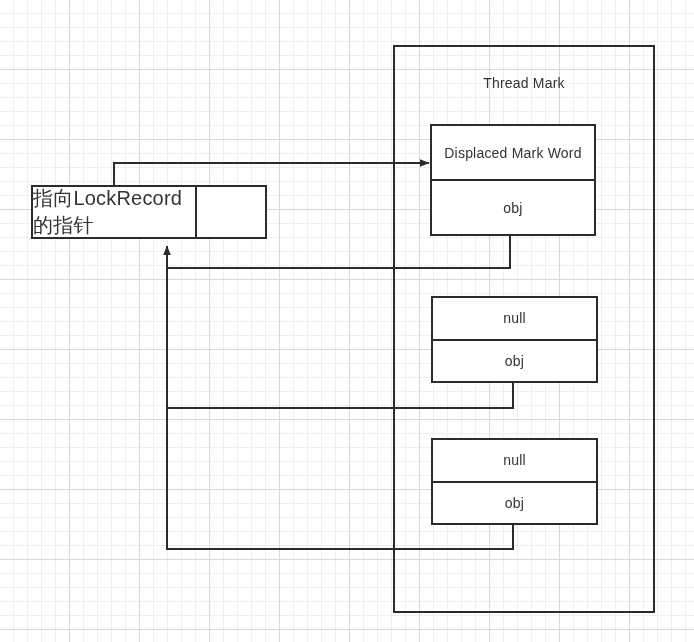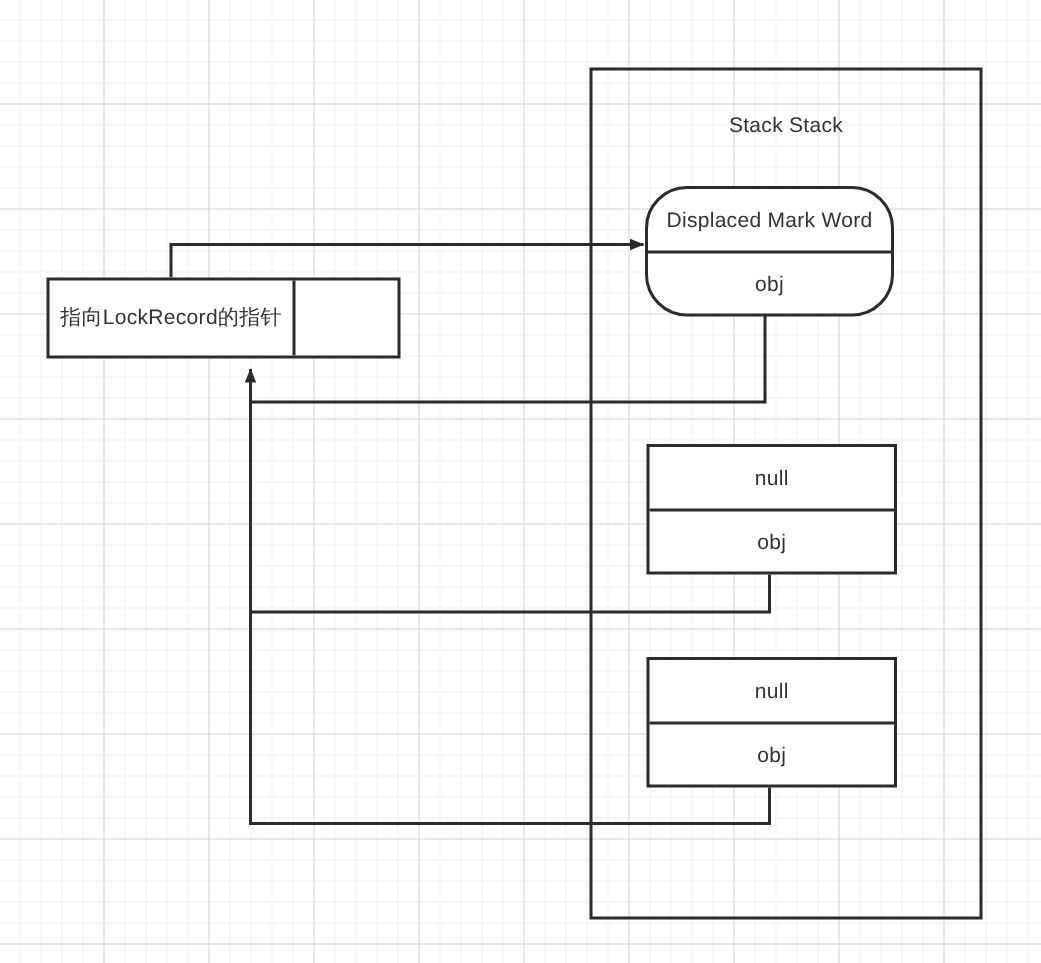--- a/index.html
+++ b/index.html
@@ -71,21 +71,21 @@
     box-sizing: border-box;
     border: 2px solid #2b2b2b;
     background: #ffffff;
     display: flex;
     flex-direction: row;
   }
   .mw-cell {
     display: flex;
     align-items: center;
     justify-content: center;
-    font-size: 14px;
+    font-size: 20px;
     color: #333333;
     letter-spacing: 0.2px;
   }
   .mw-cell.ptr {
     width: 162px;
     border-right: 2px solid #2b2b2b;
   }
   .mw-cell.flag {
     flex: 1 1 auto;
   }
@@ -108,24 +108,24 @@
     <path d="M114,185 L114,163 L429,163" fill="none" stroke="#2b2b2b" stroke-width="2" marker-end="url(#arrowRight)"></path>
 
     <path d="M510,210 L510,268 L167,268 L167,246" fill="none" stroke="#2b2b2b" stroke-width="2" marker-end="url(#arrowUp)"></path>
 
     <path d="M513,382 L513,408 L167,408 L167,268" fill="none" stroke="#2b2b2b" stroke-width="2"></path>
 
     <path d="M513,524 L513,549 L167,549 L167,408" fill="none" stroke="#2b2b2b" stroke-width="2"></path>
   </svg>
 
   <div class="box" style="left:393px; top:45px; width:262px; height:568px;">
-    <div class="stack-title" style="top:28px;">Stack Stack</div>
+    <div class="stack-title" style="top:28px;">Thread Mark</div>
   </div>
 
-  <div class="lockrecord" style="left:430px; top:124px; width:166px; height:87px;border-radius:28px;">
+  <div class="lockrecord" style="left:430px; top:124px; width:166px; height:112px;">
     <div class="lr-cell top">Displaced Mark Word</div>
     <div class="lr-cell">obj</div>
   </div>
 
   <div class="lockrecord" style="left:431px; top:296px; width:167px; height:87px;">
     <div class="lr-cell top">null</div>
     <div class="lr-cell">obj</div>
   </div>
 
   <div class="lockrecord" style="left:431px; top:438px; width:167px; height:87px;">

